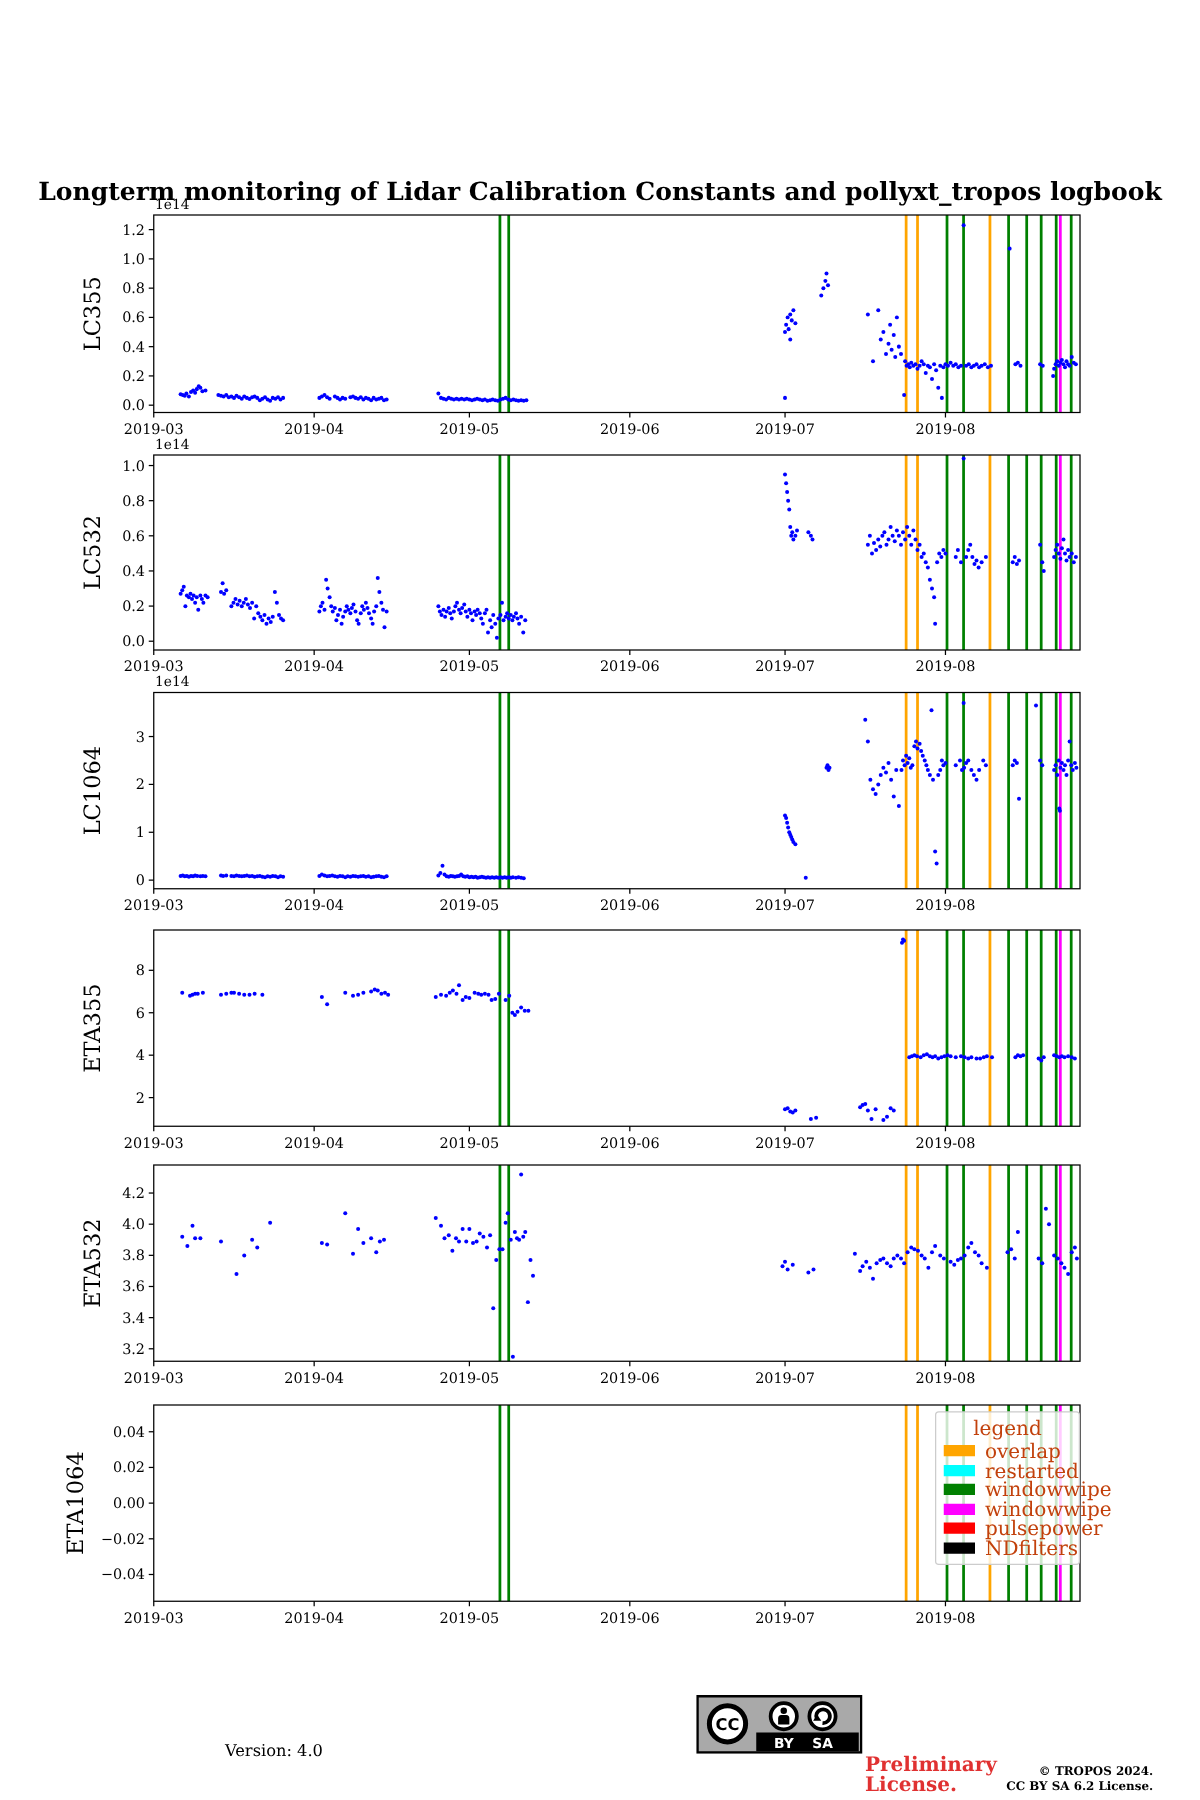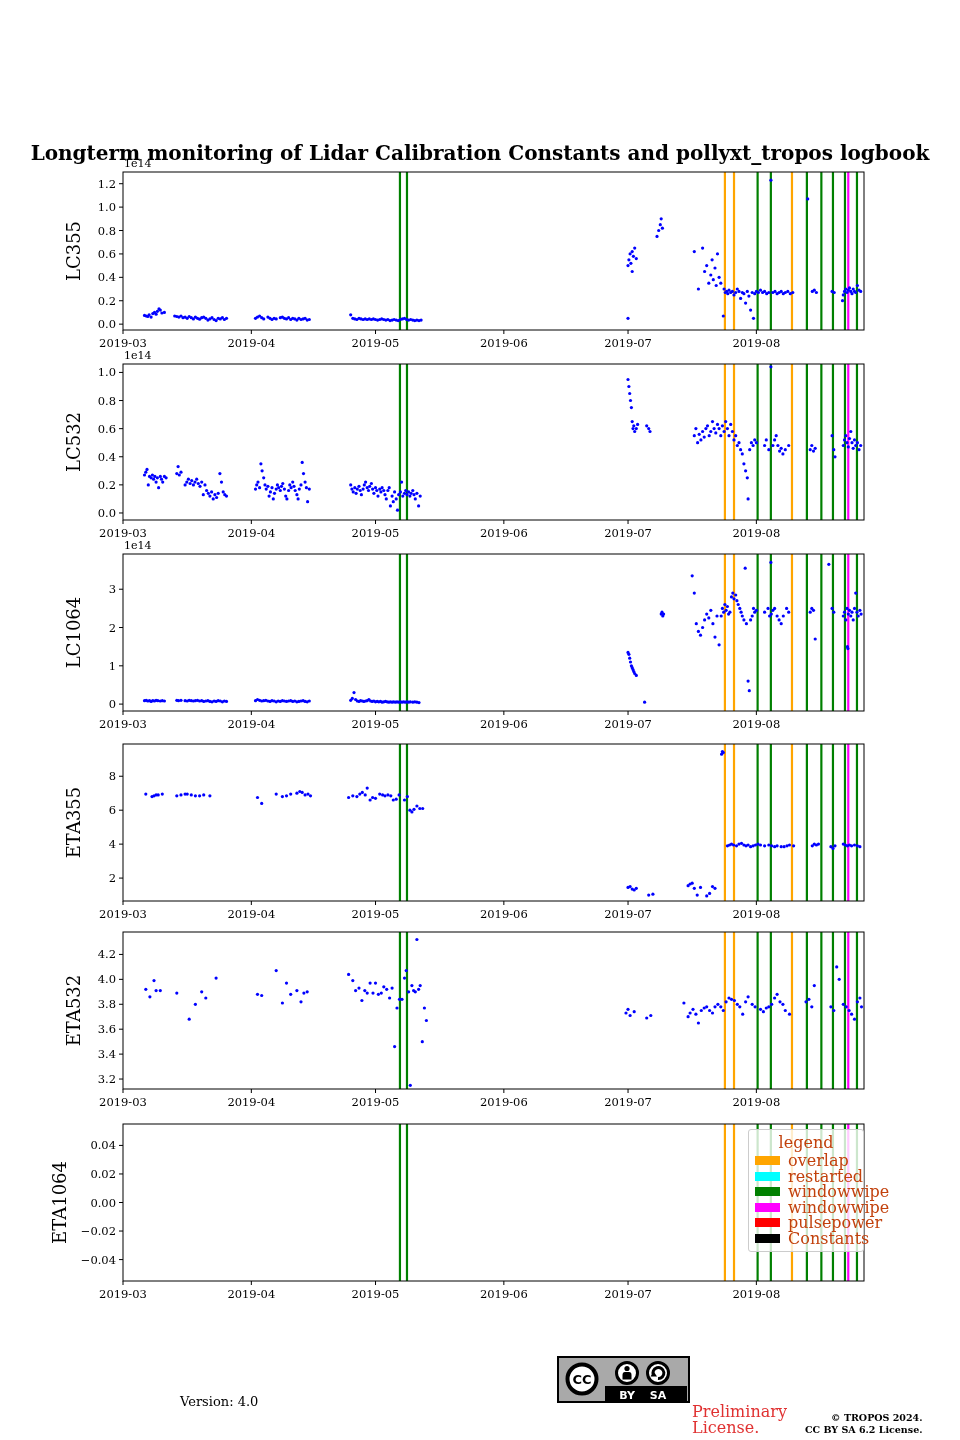--- a/index.html
+++ b/index.html
@@ -11,21 +11,21 @@
   #legend-box{position:absolute;left:748px;top:1129px;width:116px;
               background:rgba(255,255,255,0.8);border:1px solid #cccccc;border-radius:3px;
               padding:3px 6px 5px 6px;box-sizing:border-box;font-size:16px;color:#c2410c;}
   #legend-title{display:block;text-align:center;margin-bottom:1px;}
   .legend-row{display:flex;align-items:center;height:15.5px;}
   .legend-swatch{width:25px;height:9px;margin-right:8px;flex:0 0 auto;}
   #xlabel{position:absolute;left:123px;top:1300px;width:741px;text-align:center;
           font-size:16px;color:#000;}
   #version-text{position:absolute;left:180px;top:1394px;font-size:13px;color:#000;}
   #preliminary-text{position:absolute;left:692px;top:1404px;font-size:16px;line-height:16px;
-                    font-weight:normal;}
+                    font-weight:bold;}
   #copyright-text{position:absolute;left:805px;top:1412px;font-size:9.5px;line-height:12px;
                   font-weight:bold;color:#000;text-align:right;}
   #cc-badge{position:absolute;left:557px;top:1356px;}
 </style>
 </head>
 <body>
 
 <div id="figure">
   <div id="chart-title">Longterm monitoring of Lidar Calibration Constants and pollyxt_tropos logbook</div>
 
@@ -1169,21 +1169,21 @@
         <div class="legend-row">
           <span class="legend-swatch" style="background: rgb(255, 0, 255);"></span>
           <span>windowwipe</span>
         </div>
         <div class="legend-row">
           <span class="legend-swatch" style="background: rgb(255, 0, 0);"></span>
           <span>pulsepower</span>
         </div>
         <div class="legend-row">
           <span class="legend-swatch" style="background: rgb(0, 0, 0);"></span>
-          <span>Constants</span>
+          <span>NDfilters</span>
         </div>
       </div>
   </div>
 
 
   <div id="version-text">Version: 4.0</div>
 
   <svg id="cc-badge" width="133" height="47">
     <rect x="1" y="1" width="131" height="45" fill="#a9a9a9" stroke="#000" stroke-width="2"></rect>
     <rect x="48" y="30" width="82" height="15" fill="#000"></rect>

